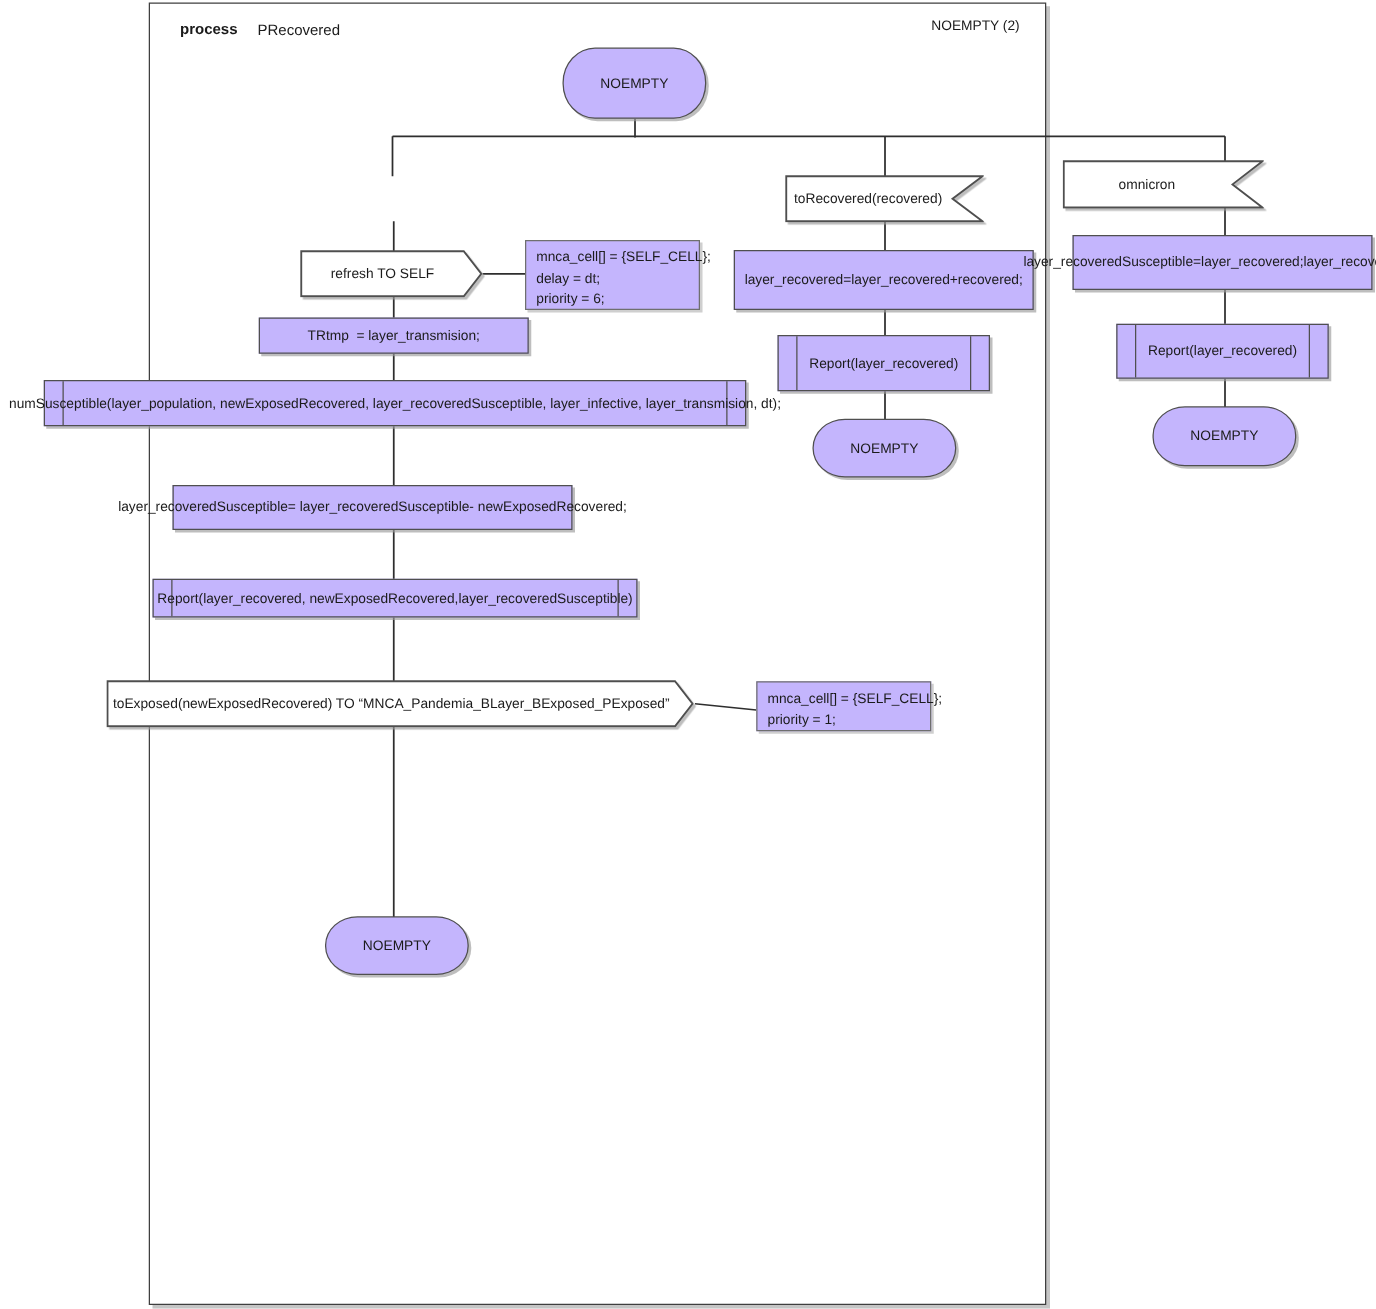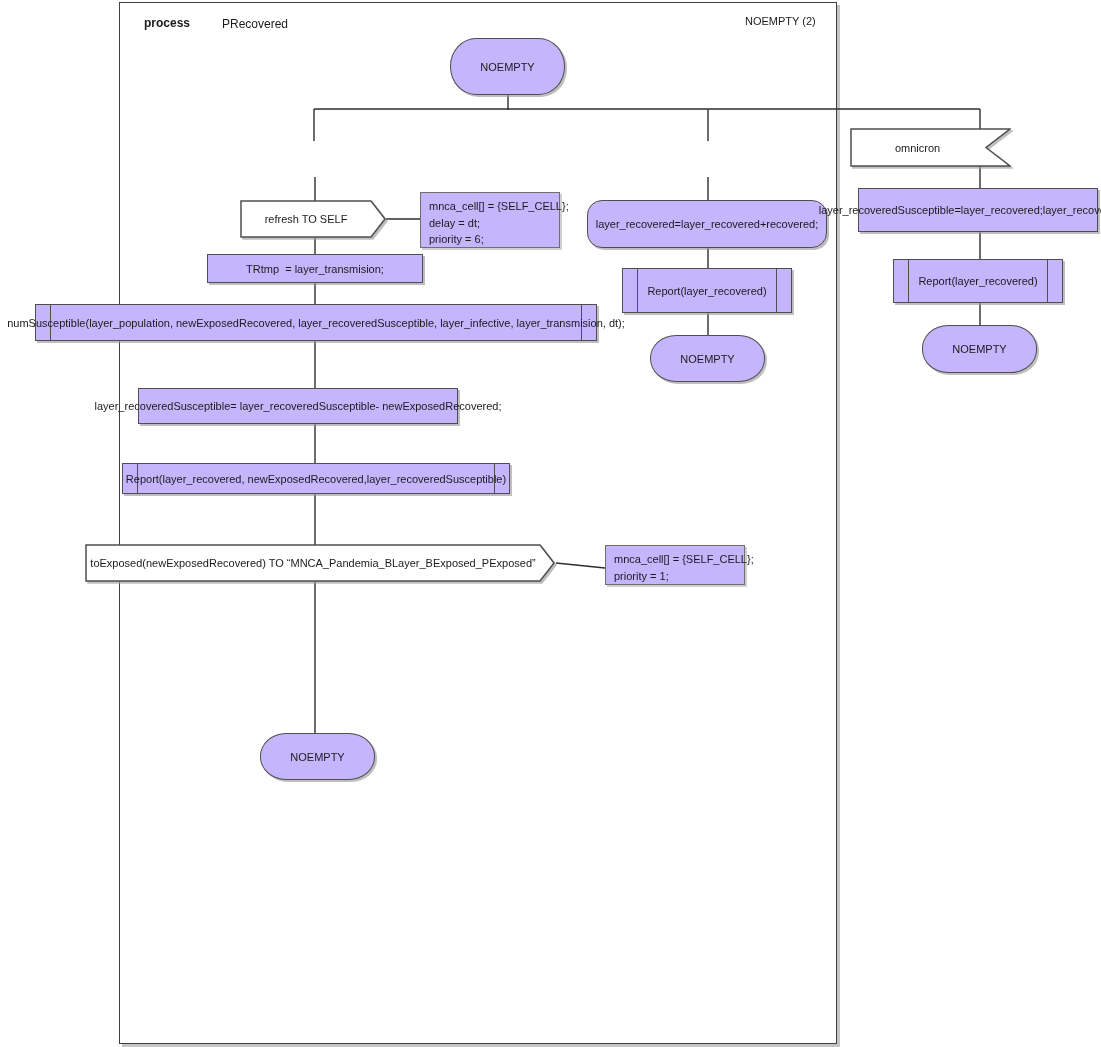--- a/index.html
+++ b/index.html
@@ -3,21 +3,21 @@
 <meta charset="utf-8">
 <style>
   html,body{margin:0;padding:0;background:#fff;}
   .canvas{position:relative;width:1101px;height:1047px;overflow:hidden;
           font-family:"Liberation Sans",sans-serif;font-size:11px;color:#1b1b1b;}
   .frame{position:absolute;left:119px;top:2px;width:716px;height:1040px;
          border:1.5px solid #3f3f3f;box-shadow:3px 3px 0 rgba(150,150,150,.55);
          background:transparent;z-index:0;}
   .hdr{position:absolute;z-index:3;white-space:pre;}
   .hdr.bold{font-weight:bold;font-size:12px;}
-  .hdr.name{font-size:12px;margin-left:16px;}
+  .hdr.name{font-size:12px;}
   #wires{position:absolute;left:0;top:0;z-index:1;}
   .node{position:absolute;display:flex;align-items:center;justify-content:center;
         text-align:center;background:#c4b5fd;box-sizing:border-box;z-index:2;}
   .txt{white-space:pre;position:relative;z-index:1;line-height:14px;}
   .rectnode{border:1.5px solid #4f4f4f;box-shadow:2px 2px 0 rgba(155,155,155,.65);}
   .proc .pl{position:absolute;top:0;bottom:0;width:0;border-left:1.4px solid #4f4f4f;}
   .proc .pl.l{left:14px;} .proc .pl.r{right:14px;}
   .terminal{border:1.5px solid #4f4f4f;border-radius:26px / 23px;
             box-shadow:2px 2px 0 rgba(155,155,155,.65);}
   .state{border:1.5px solid #4f4f4f;border-radius:26px / 28px;
@@ -116,22 +116,28 @@
 
   <div class="node comment" style="left:605px;top:545px;width:140px;height:40px;">
     <span class="cl">mnca_cell[] = {SELF_CELL};</span>
     <span class="cl">priority = 1;</span>
   </div>
 
   <div class="node terminal" style="left:260px;top:733px;width:115px;height:47px;">
     <span class="txt">NOEMPTY</span>
   </div>
 
+  <div class="node signal in" style="left:628px;top:140px;width:159px;height:38px;">
+    <svg viewBox="0 0 159 38" preserveAspectRatio="none">
+      <polygon points="1,1 158,1 134,19 158,37 1,37"></polygon>
+      </svg>
+    <span class="txt">toRecovered(recovered)</span>
+  </div>
 
-  <div class="node rectnode" style="left:587px;top:200px;width:240px;height:48px;border-radius:15px;">
+  <div class="node rectnode" style="left:587px;top:200px;width:240px;height:48px;">
     <span class="txt">layer_recovered=layer_recovered+recovered;</span>
   </div>
 
   <div class="node rectnode proc" style="left:622px;top:268px;width:170px;height:45px;">
     <span class="pl l"></span>
     <span class="pl r"></span>
     <span class="txt">Report(layer_recovered)</span>
   </div>
 
   <div class="node terminal" style="left:650px;top:335px;width:115px;height:47px;">

